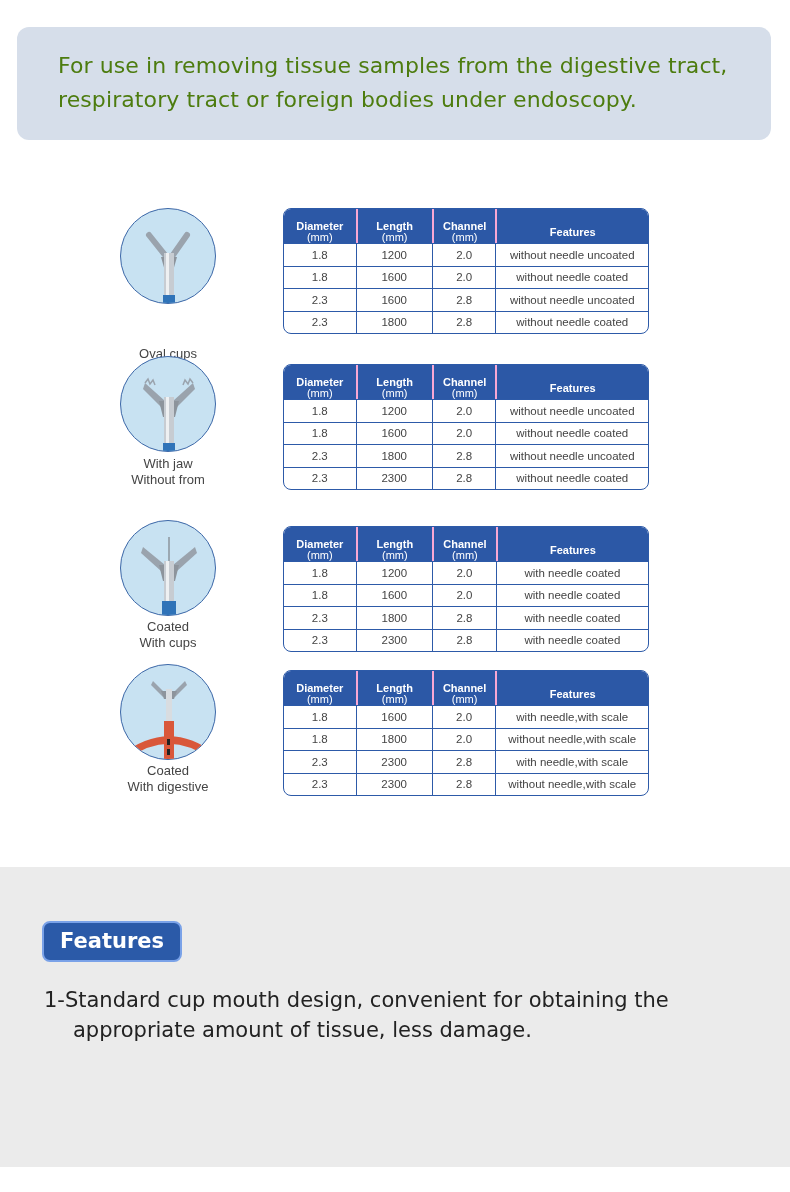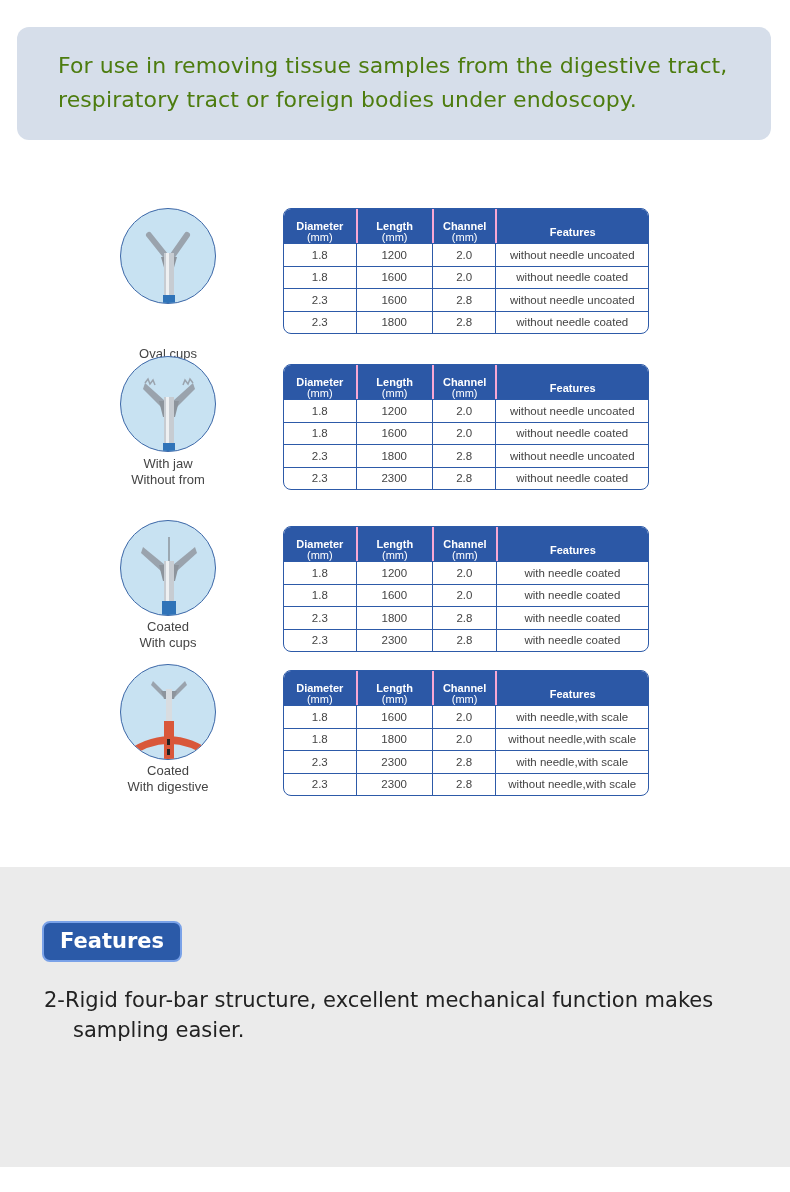--- a/index.html
+++ b/index.html
@@ -240,15 +240,15 @@
           <td>2.8</td>
           <td>without needle,with scale</td>
         </tr>
     </tbody>
   </table>
 </div>
 
 <div class="features-section">
   <div class="features-btn">Features</div>
   <div class="feat-list">
-    <div class="feat-item">2-Rigid four-bar structure, excellent mechanical function makes sampling easier.</div>
+    <div class="feat-item">1-Standard cup mouth design, convenient for obtaining the appropriate amount of tissue, less damage.</div>
   </div>
 </div>
 
 </body></html>

